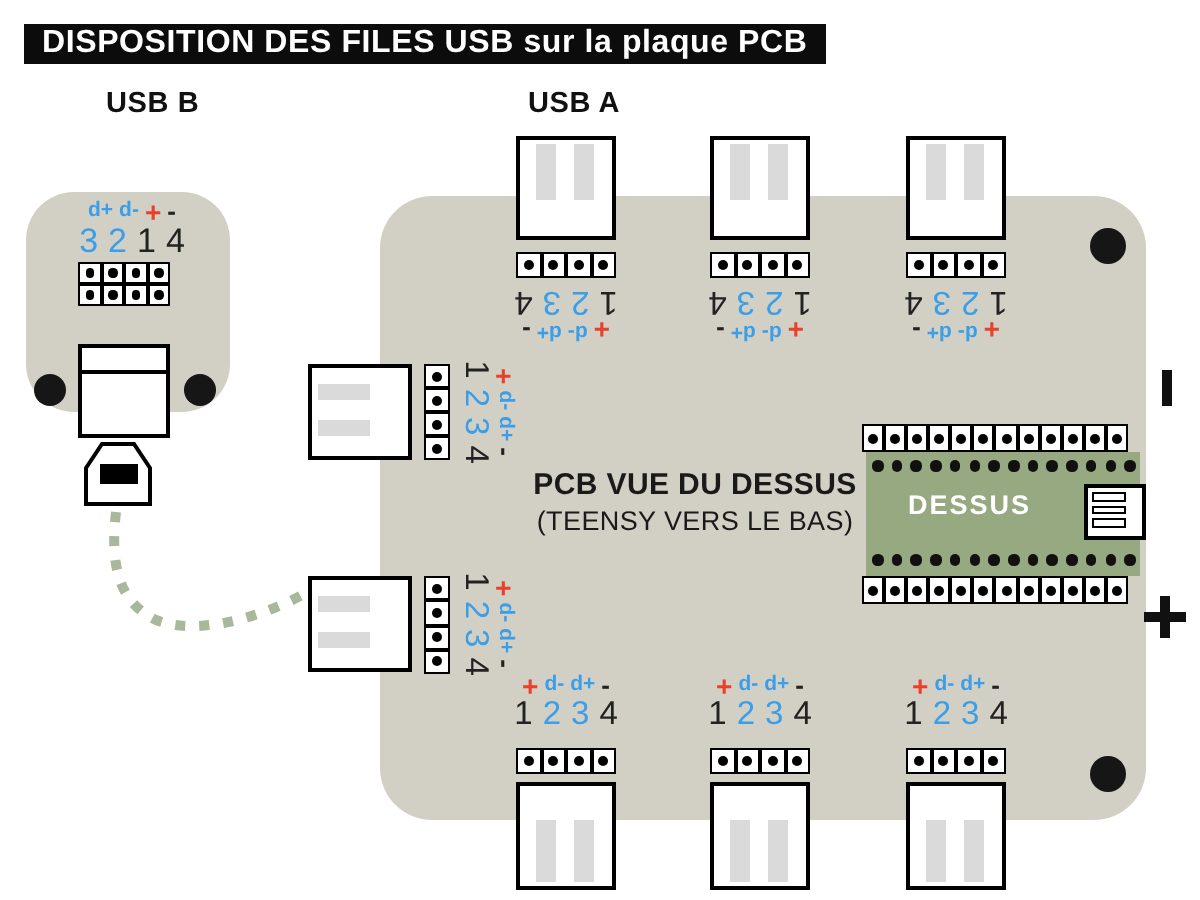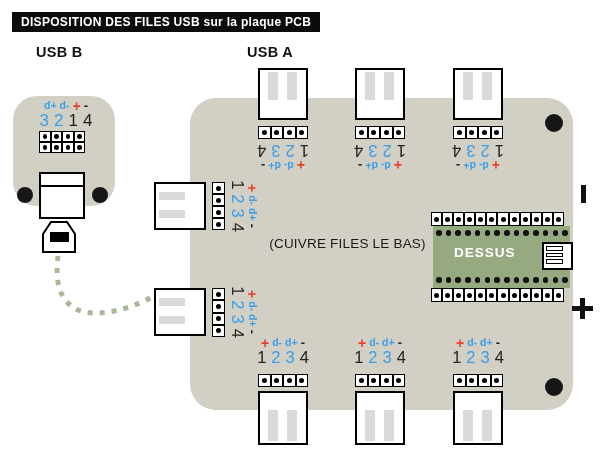--- a/index.html
+++ b/index.html
@@ -2,23 +2,23 @@
 <html style="--pcb-gray: #d2cfc5; --blue: #3a9ee9; --red: #e8402a; --teensy-green: #97a980; --cable-green: #a9b79a;"><head>
 <meta charset="utf-8">
 <style>
   html,body{margin:0;padding:0;background:#fff;}
   #stage{position:relative;width:600px;height:450px;background:#fff;overflow:hidden;
          font-family:"Liberation Sans",sans-serif;}
   #stage *{box-sizing:border-box;}
 
   
   .title-bar{position:absolute;left:12px;top:12px;height:20px;background:#0c0c0c;
-             color:#fff;font-size:12px;font-weight:bold;line-height:20px;
+             color:#fff;font-size:16px;font-weight:bold;line-height:20px;
              padding:0 9px;letter-spacing:.3px;white-space:nowrap;}
-  .heading{position:absolute;font-size:14.5px;font-weight:bold;color:#111;letter-spacing:.3px;}
+  .heading{position:absolute;font-size:14.5px;font-weight:bold;color:#111;letter-spacing:.3px;margin-left:17px;}
 
   
   .pcb{position:absolute;left:190px;top:98px;width:383px;height:312px;
        background:var(--pcb-gray,#d2cfc5);border-radius:26px;}
   .usbb-module{position:absolute;left:13px;top:96px;width:102px;height:110px;
        background:var(--pcb-gray,#d2cfc5);border-radius:24px;}
   .hole{position:absolute;background:#161616;border-radius:50%;}
   .hole.big{width:18px;height:18px;}
   .hole.small{width:16px;height:16px;}
 
@@ -107,21 +107,22 @@
   <div class="heading" style="left:247px;top:44px">USB A</div>
 
   <div class="pcb"></div>
   <div class="usbb-module"></div>
   <div class="hole big" style="left:545px;top:114px"></div>
   <div class="hole big" style="left:545px;top:378px"></div>
   <div class="hole small" style="left:17px;top:187px"></div>
   <div class="hole small" style="left:92px;top:187px"></div>
 
   <div class="pcb-caption">
-    <div class="l2">(CUIVRE FILES LE BAS)</div>
+    <div class="l1">PCB VUE DU DESSUS</div>
+    <div class="l2">(TEENSY VERS LE BAS)</div>
   </div>
 
   <div class="usbb-labels">
     <div class="lbl-signs">
         <span class="blue">d+</span>
         <span class="blue">d-</span>
         <span class="red">+</span>
         <span class="dark">-</span>
       </div>
     <div class="lbl-numbers">

